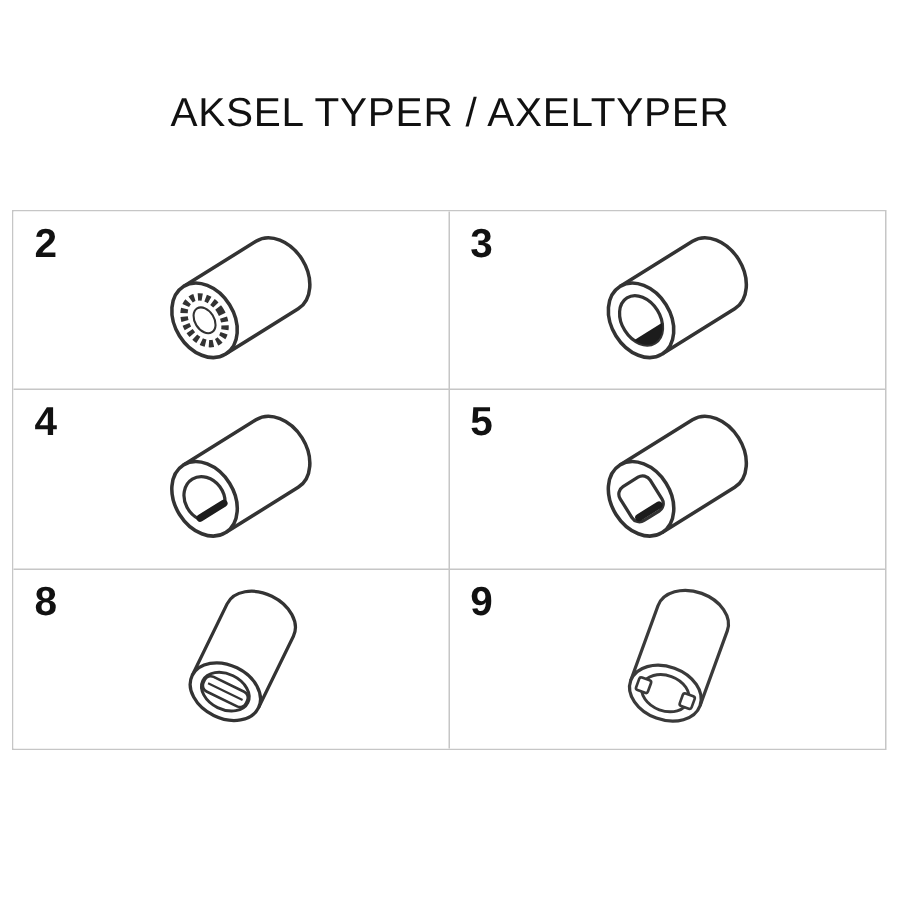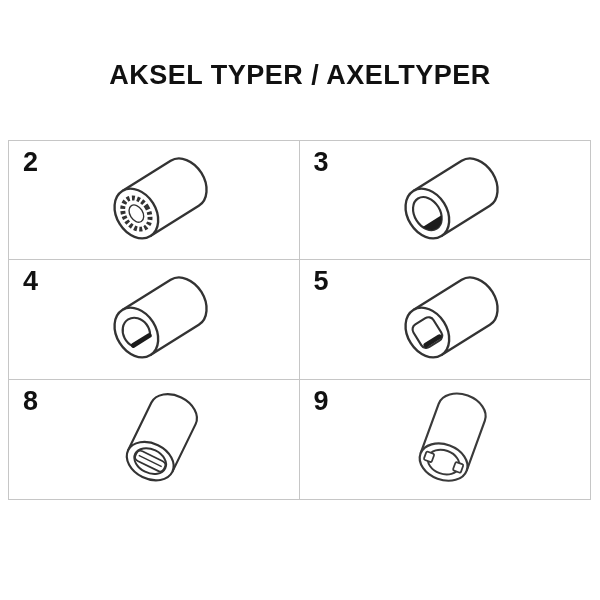--- a/index.html
+++ b/index.html
@@ -2,21 +2,21 @@
 <html><head>
 <meta charset="utf-8">
 <style>
   html,body{margin:0;padding:0;}
   body{
     width:600px;height:600px;background:#ffffff;position:relative;
     font-family:"Liberation Sans", sans-serif;color:#111;overflow:hidden;
   }
   .title{
     text-align:center;margin:0;padding-top:60px;
-    font-size:27px;font-weight:bold;letter-spacing:.5px;color:#111;
+    font-size:27px;font-weight:normal;letter-spacing:.5px;color:#111;
   }
   .grid{
     position:absolute;left:8px;top:140px;width:583px;height:360px;
     display:grid;grid-template-columns:1fr 1fr;grid-template-rows:1fr 1fr 1fr;
     border:1px solid #c6c6c6;box-sizing:border-box;
   }
   .cell{
     position:relative;display:flex;align-items:center;justify-content:center;
     border-right:1px solid #c6c6c6;border-bottom:1px solid #c6c6c6;
     box-sizing:border-box;background:#fff;

